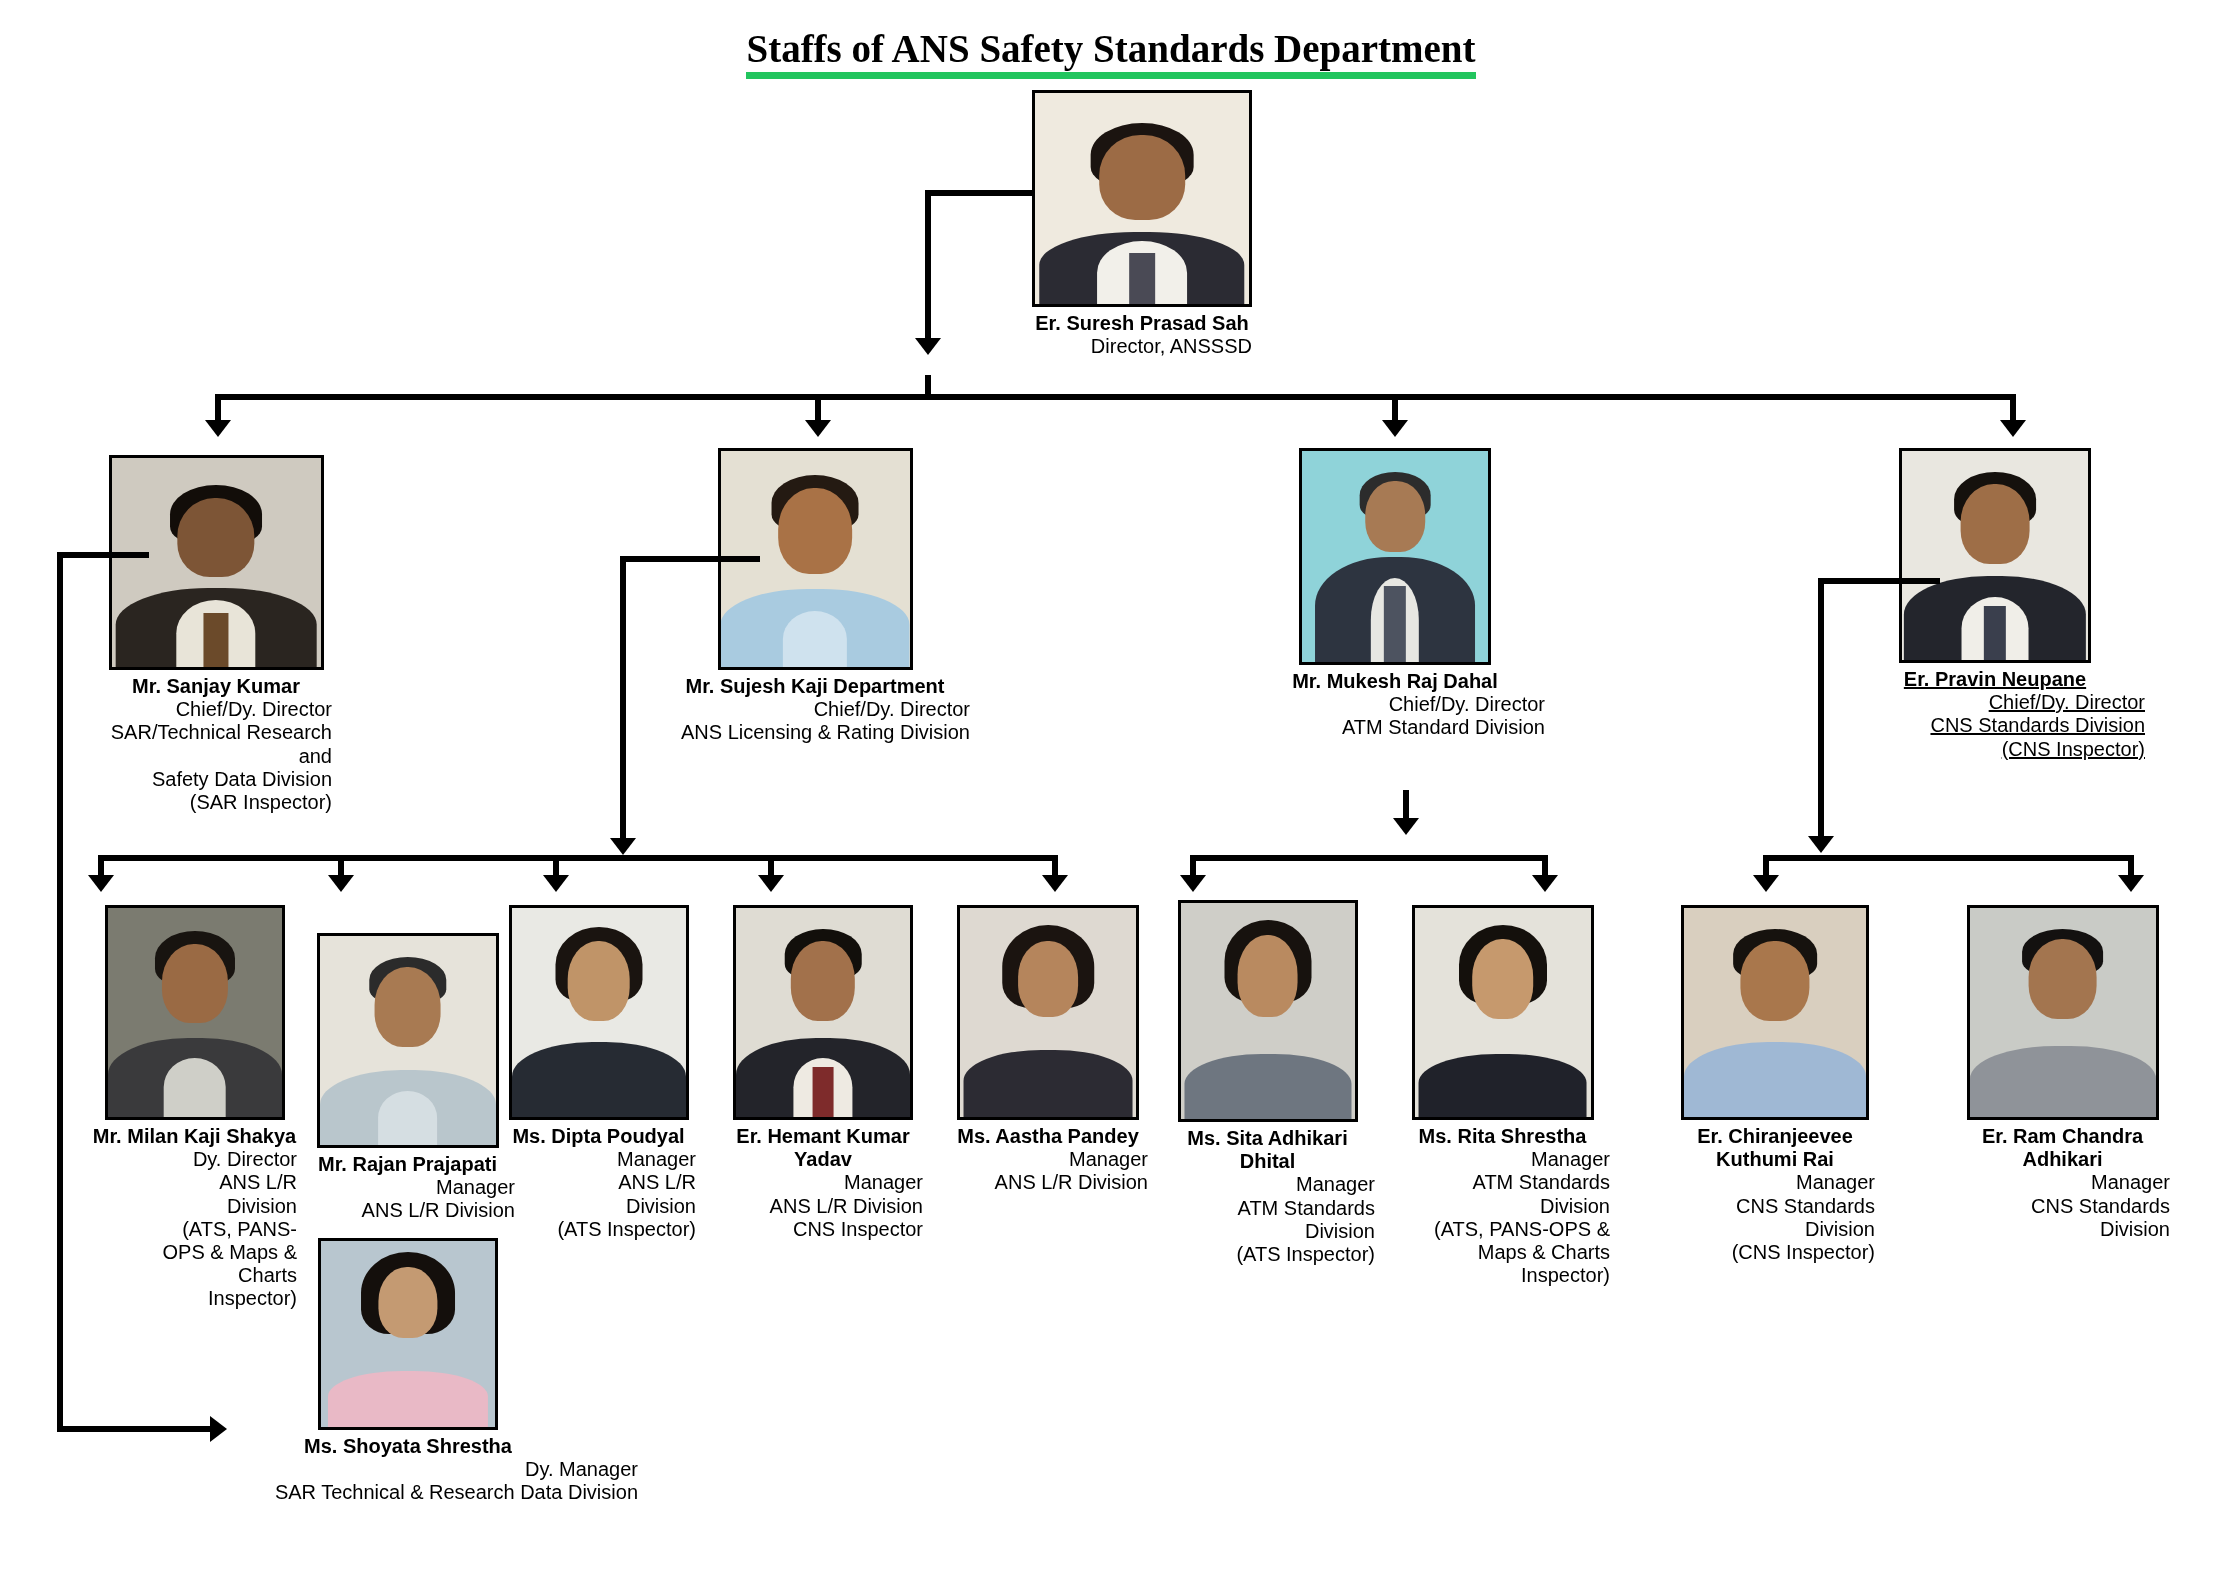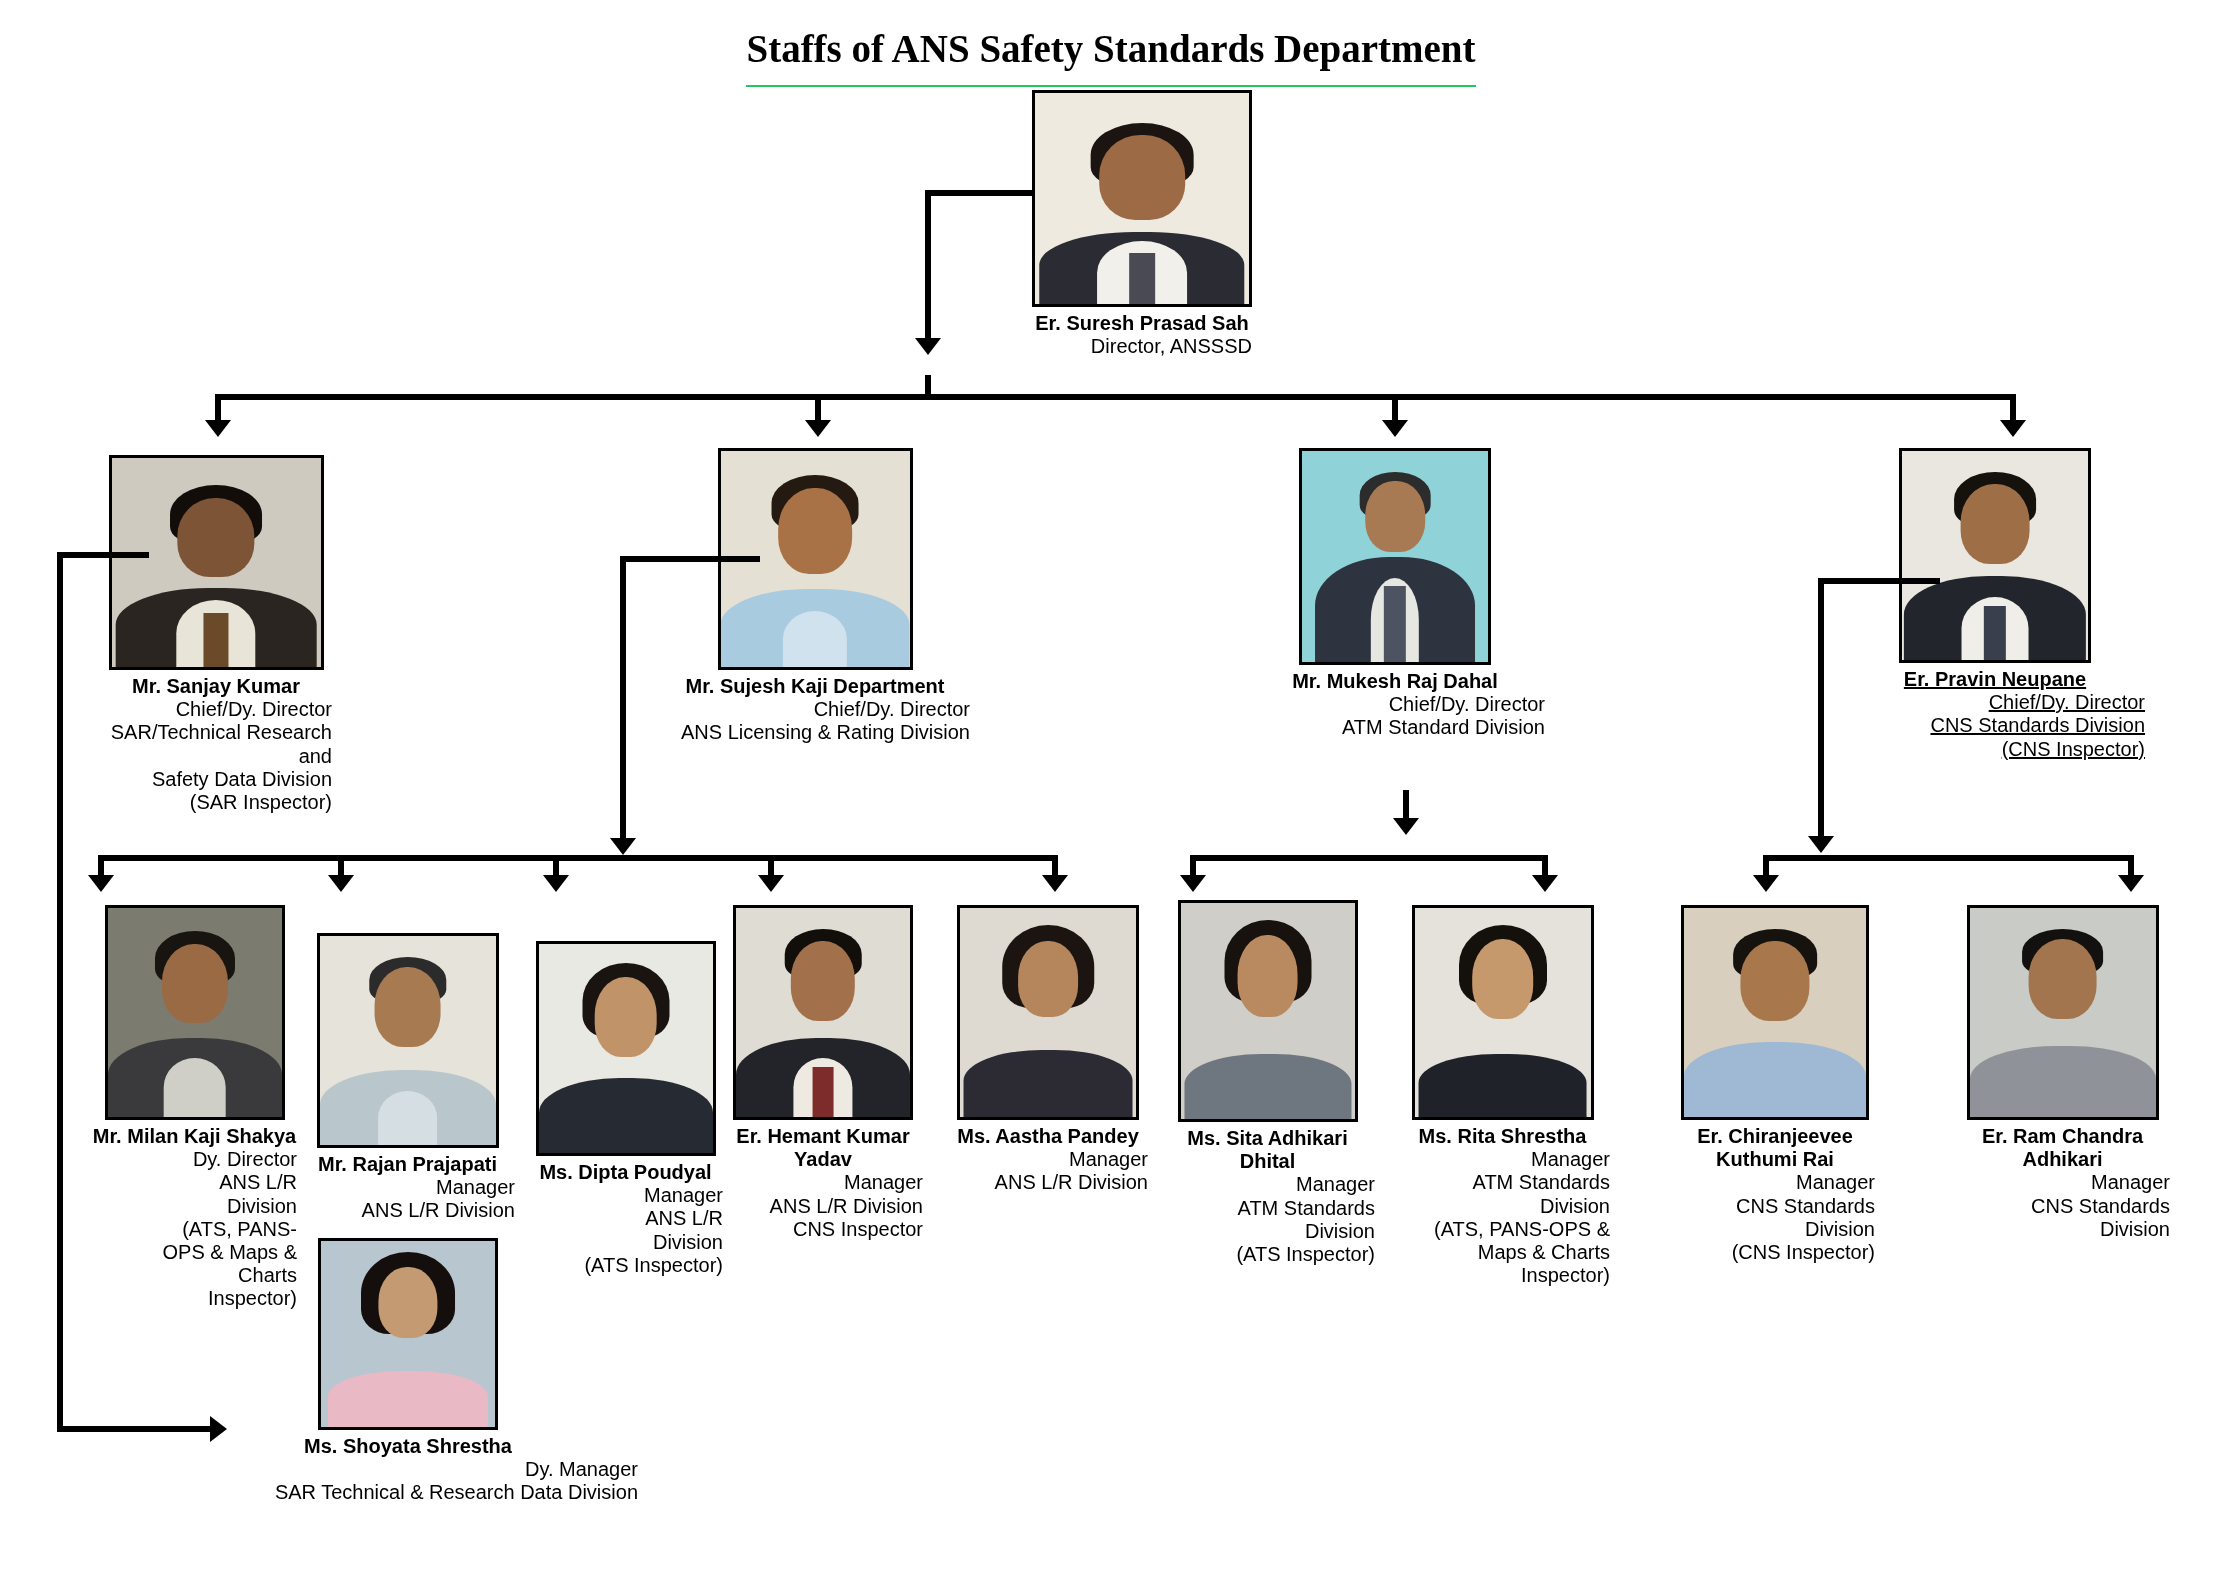--- a/index.html
+++ b/index.html
@@ -26,22 +26,22 @@
     position: absolute;
     top: 26px;
     left: 0;
     width: 2222px;
     text-align: center;
     font-size: 39px;
     font-weight: bold;
     font-family: "Liberation Serif", serif;
   }
   .title span {
-    border-bottom: 2px solid #22c55e;
-    padding-bottom: 15px;
+    border-bottom: 7px solid #22c55e;
+    padding-bottom: 2px;
   }
 
   
   .node {
     position: absolute;
     text-align: center;
   }
   .photo {
     border: 3px solid #000;
     background: #d9d9d9;
@@ -286,21 +286,21 @@
       <div class="p-body" style="bottom:0; width:100%; height:36%; background:#b9c6cc;"></div>
       <div class="p-shirt" style="bottom:0; width:34%; height:26%; background:#d5dee2;"></div>
     </div>
     <div class="caption">
       <span class="nm">Mr. Rajan Prajapati</span>
       <span class="ln">Manager</span>
       <span class="ln">ANS L/R Division</span>
     </div>
   </div>
 
-  <div class="node" style="left:528px; top:905px; width:195px;margin-top:36px;">
+  <div class="node" style="left:501px; top:905px; width:195px;">
     <div class="photo" style="width:180px; height:215px;">
       <div class="p-bg" style="background:#e9e9e4;"></div>
       <div class="p-hair" style="top:9%; width:50%; height:36%; background:#1a1410;"></div>
       <div class="p-head" style="top:16%; width:36%; height:38%; background:#c09468;"></div>
       <div class="p-body" style="bottom:0; width:100%; height:36%; background:#262b33;"></div>
     </div>
     <div class="caption">
       <span class="nm">Ms. Dipta Poudyal</span>
       <span class="ln">Manager</span>
       <span class="ln">ANS L/R</span>

